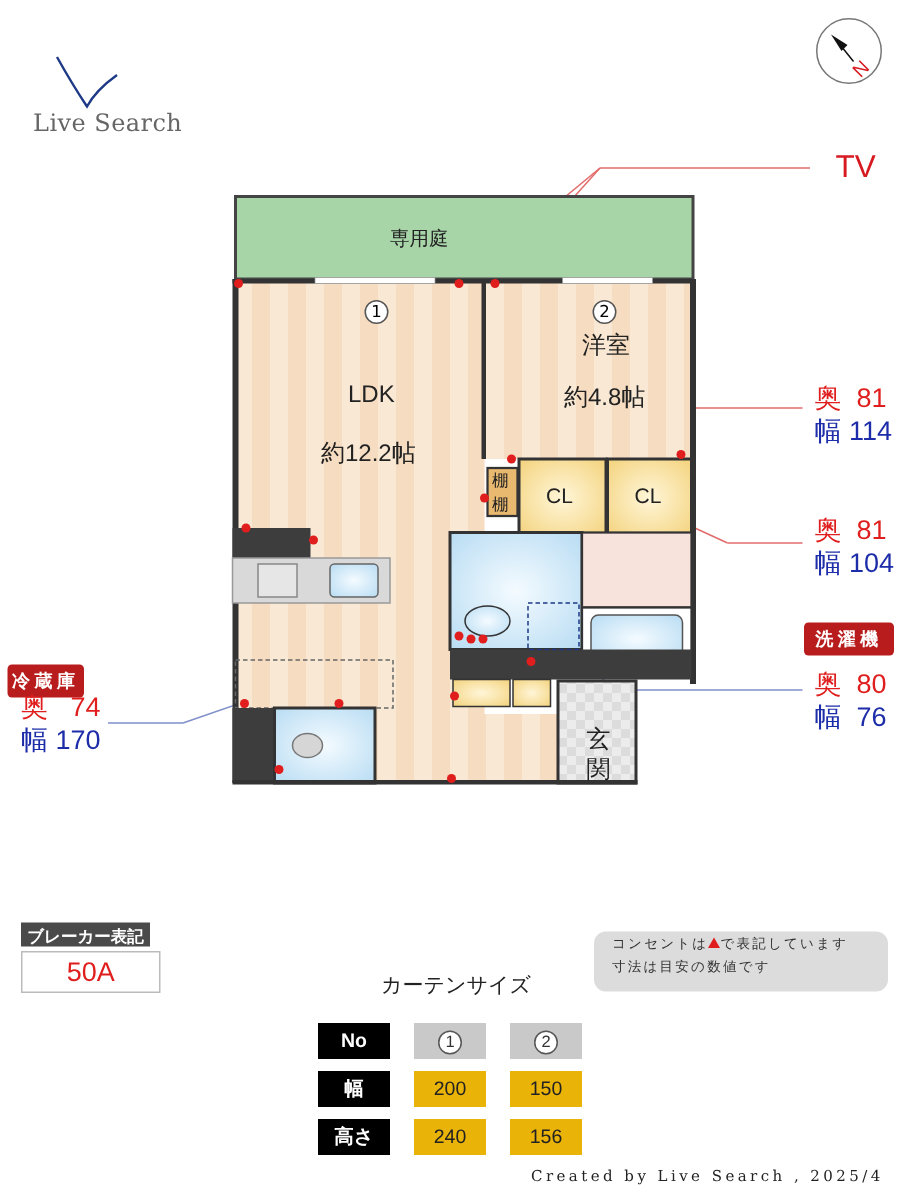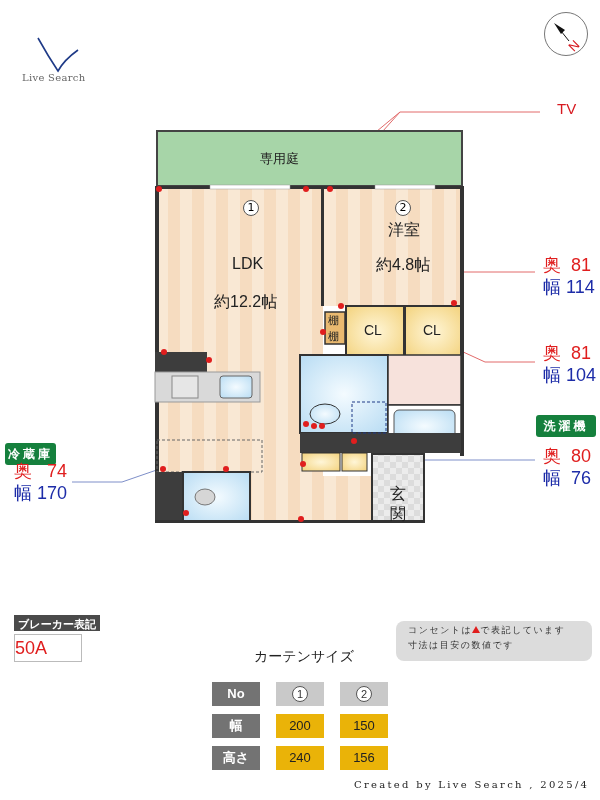--- a/index.html
+++ b/index.html
@@ -1,32 +1,32 @@
 <!DOCTYPE html>
 <html><head>
 <meta charset="utf-8">
 <style>
   * { box-sizing: border-box; margin: 0; padding: 0; }
   body { width: 600px; height: 800px; background: #ffffff; position: relative; overflow: hidden; font-family: "DejaVu Sans", sans-serif; }
   .abs { position: absolute; }
-  .logo-text { left: 22px; top: 72px; font-family: "DejaVu Serif", serif; font-size: 10px; color: #666; letter-spacing: 0.3px; }
+  .logo-text { left: 22px; top: 72px; font-family: "DejaVu Serif", serif; font-size: 16px; color: #666; letter-spacing: 0.3px; }
   .compass { left: 544px; top: 12px; width: 44px; height: 44px; border: 1px solid #777; border-radius: 50%; }
-  .tv-label { left: 557px; top: 100px; color: #d71920; font-size: 15px; font-family: "Liberation Sans", sans-serif; }
+  .tv-label { left: 557px; top: 100px; color: #d71920; font-size: 21px; font-family: "Liberation Sans", sans-serif; }
   .dim { font-family: "Liberation Sans", sans-serif; font-size: 18px; line-height: 22px; }
   .dim .red { color: #e01e1e; }
   .dim .blue { color: #1d2ca8; }
-  .navy-tag { background: #15803d; color: #fff; font-size: 12px; font-weight: bold; letter-spacing: 3px; border-radius: 3px; text-align: center; line-height: 22px; }
-  .room-label { font-family: "Liberation Sans", sans-serif; font-size: 16px; color: #222; text-align: center; }
+  .navy-tag { background: #b91c1c; color: #fff; font-size: 12px; font-weight: bold; letter-spacing: 3px; border-radius: 3px; text-align: center; line-height: 22px; }
+  .room-label { font-family: "Liberation Sans", sans-serif; font-size: 16px; color: #222; text-align: right; }
   .breaker-head { left: 14px; top: 615px; width: 86px; height: 16px; background: #4a4a4a; color: #fff; font-size: 11px; text-align: center; line-height: 19px; font-weight: bold; }
-  .breaker-val { left: 14px; top: 634px; width: 68px; height: 28px; border: 1px solid #bbb; color: #e01e1e; font-size: 18px; text-align: left; line-height: 26px; font-family: "Liberation Sans", sans-serif; }
+  .breaker-val { left: 14px; top: 634px; width: 93px; height: 28px; border: 1px solid #bbb; color: #e01e1e; font-size: 18px; text-align: center; line-height: 26px; font-family: "Liberation Sans", sans-serif; }
   .note-box { left: 396px; top: 621px; width: 196px; height: 40px; background: #dcdcdc; border-radius: 8px; padding: 2px 12px; font-size: 9px; color: #333; line-height: 15px; letter-spacing: 1.5px; }
   .note-box .tri { display: inline-block; width: 0; height: 0; border-left: 4px solid transparent; border-right: 4px solid transparent; border-bottom: 7px solid #e01e1e; }
   .curtain-title { left: 254px; top: 648px; font-size: 14px; color: #222; font-family: "Liberation Sans", sans-serif; }
   .ct-cell { width: 48px; height: 24px; text-align: center; line-height: 24px; font-size: 13px; font-family: "Liberation Sans", sans-serif; }
-  .ct-head { background: #737373; color: #fff; font-weight: bold; }
+  .ct-head { background: #000000; color: #fff; font-weight: bold; }
   .ct-num { background: #c9c9c9; color: #333; }
   .ct-val { background: #eab308; color: #222; }
   .circ { display: inline-block; width: 16px; height: 16px; border: 1px solid #555; border-radius: 50%; line-height: 14px; font-size: 11px; background: #fff; }
   .footer { left: 354px; top: 779px; font-family: "DejaVu Serif", serif; font-size: 10px; letter-spacing: 2.3px; color: #222; }
 </style>
 </head>
 <body>
 
 <div class="abs" style="left:34px;top:36px;width:50px;height:40px;">
   <svg width="50" height="40" viewBox="0 0 50 40">

